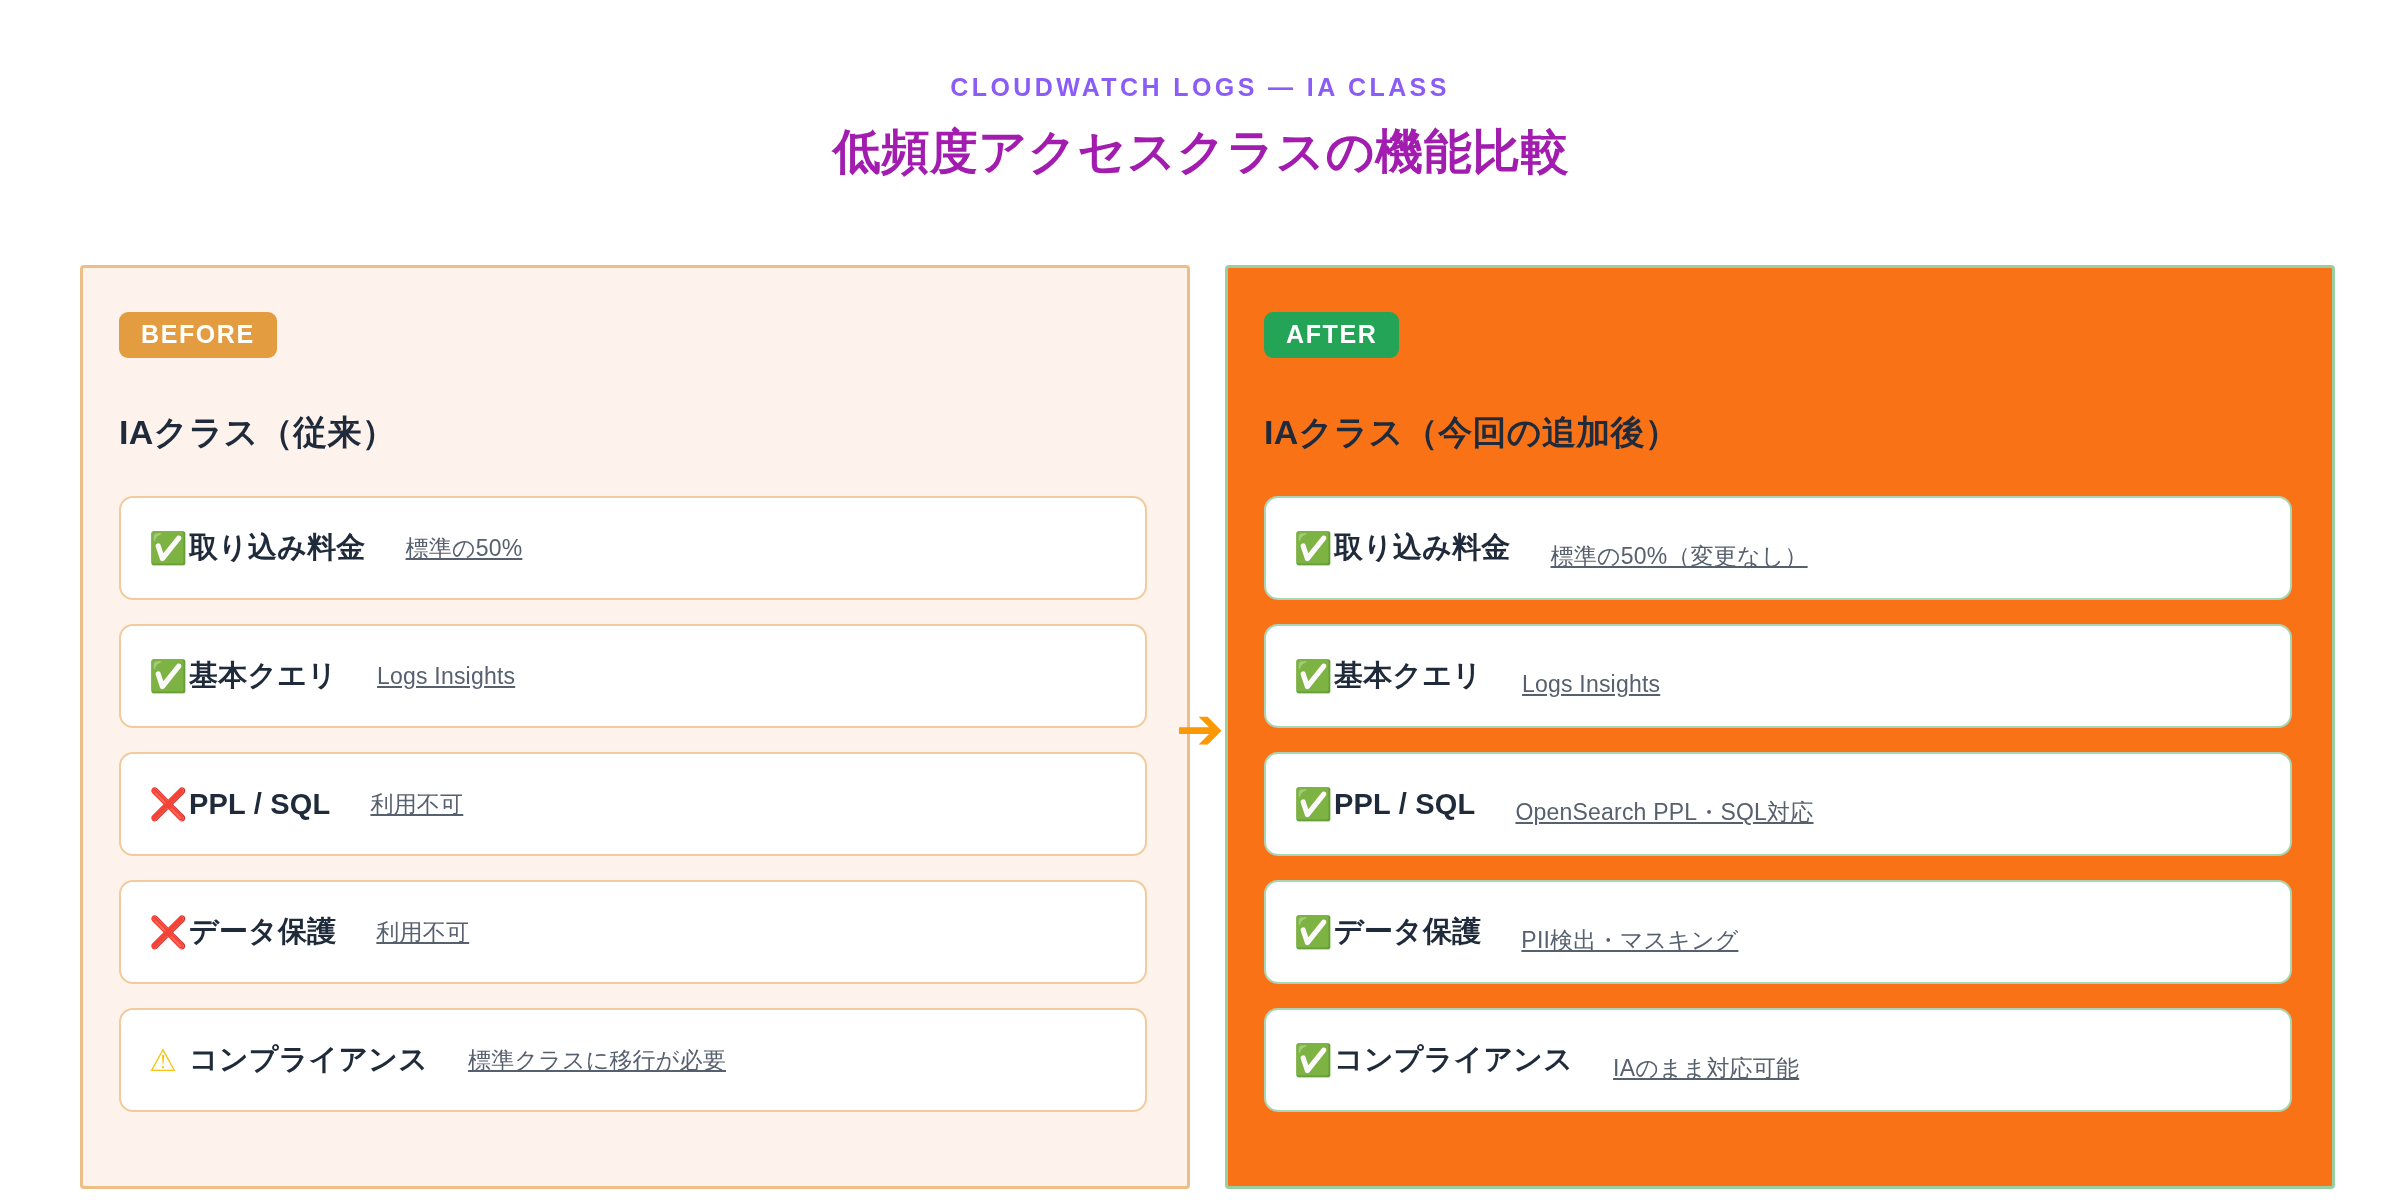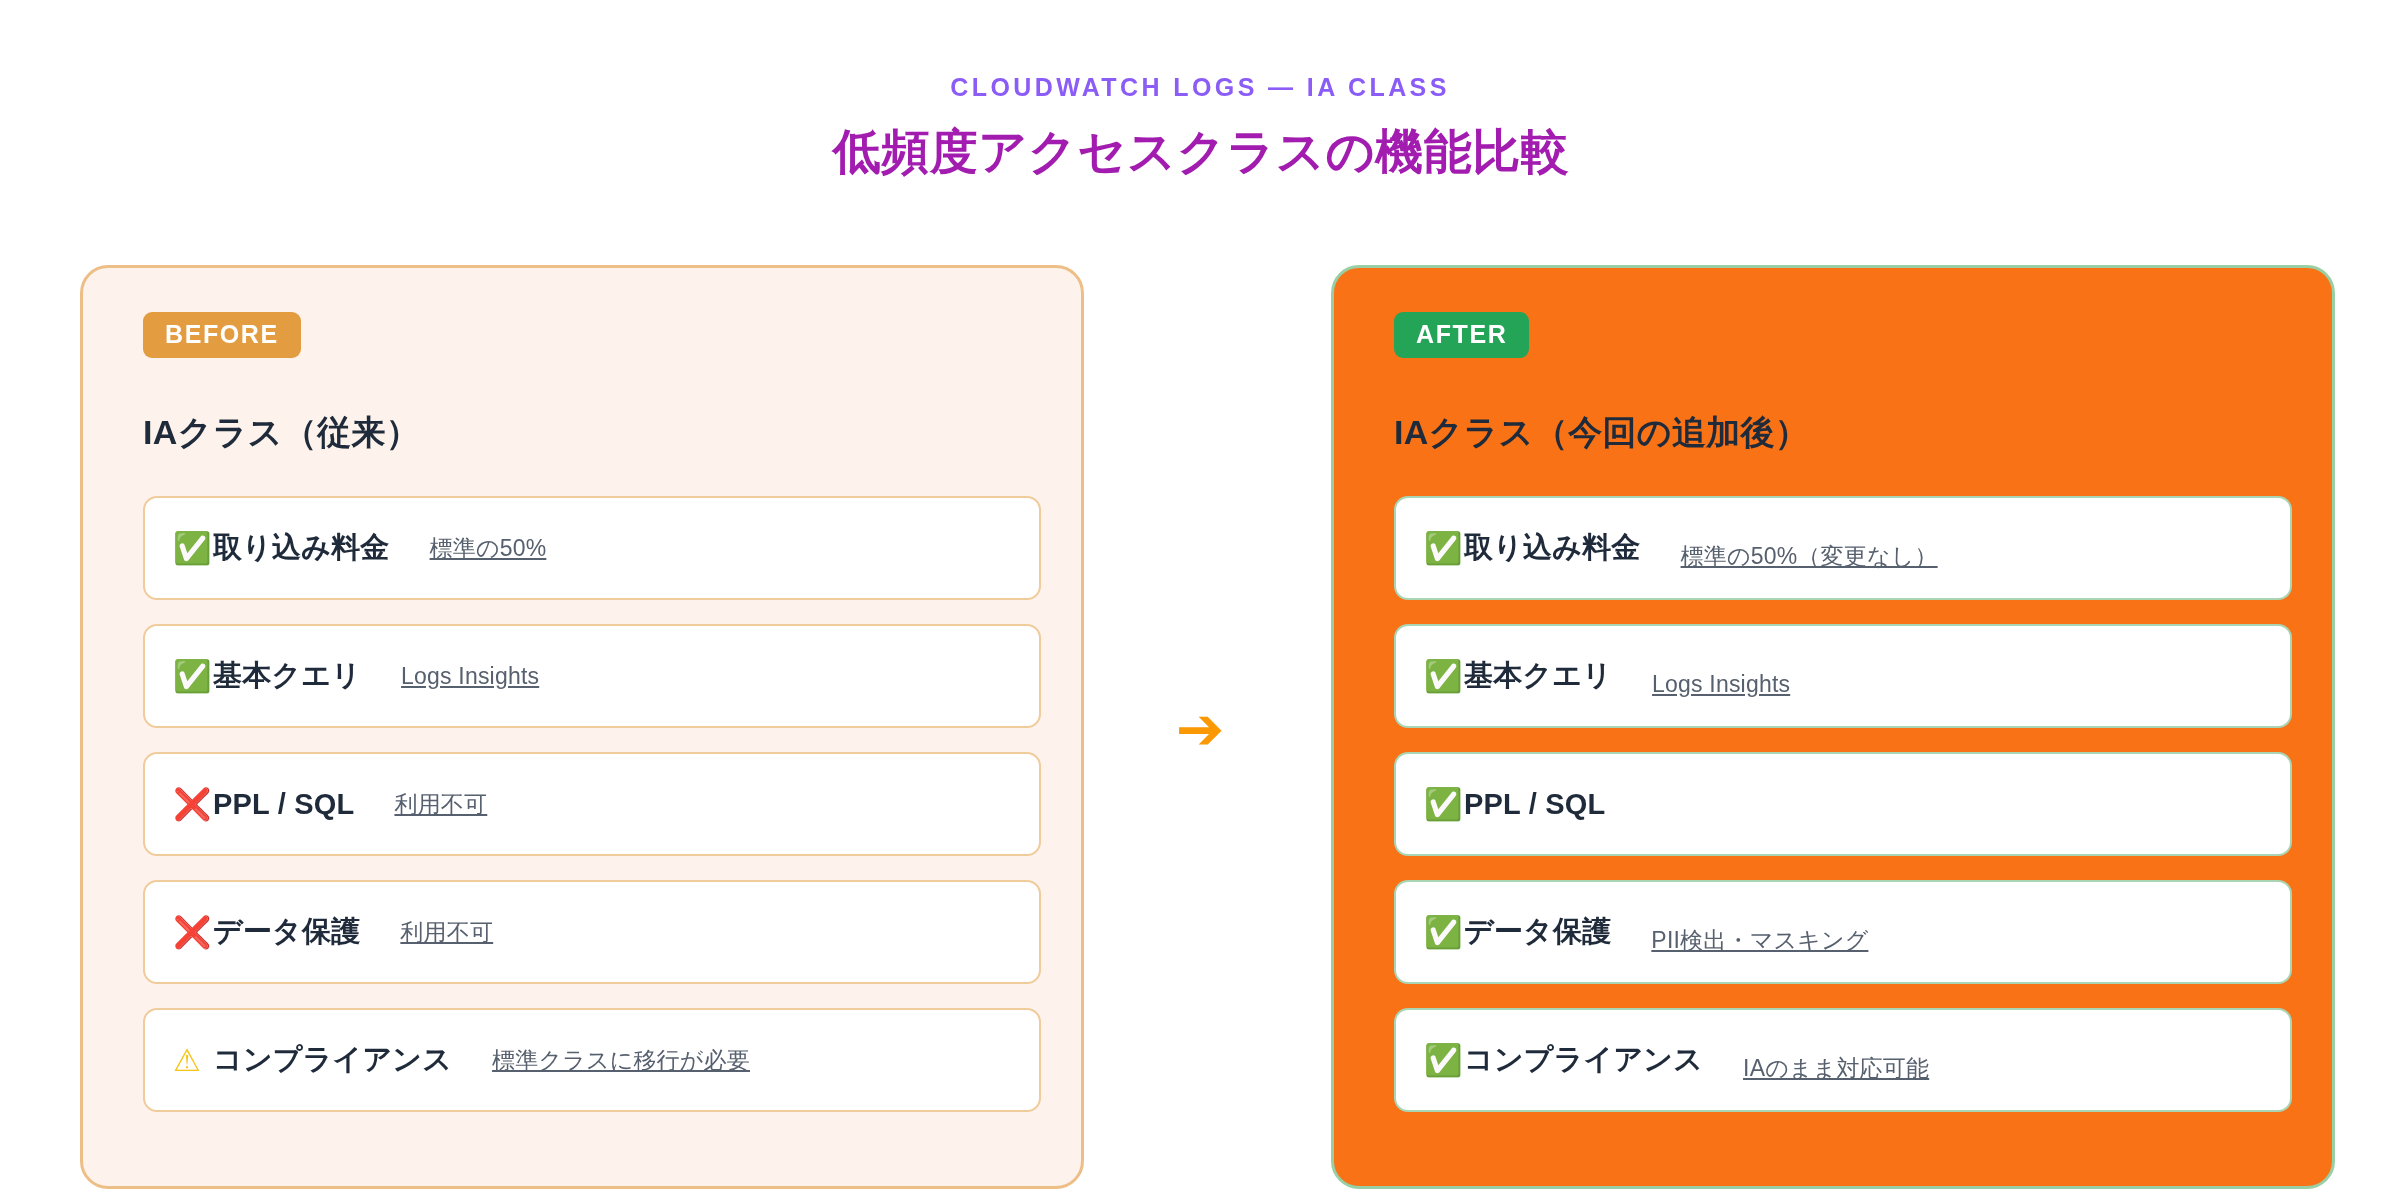--- a/index.html
+++ b/index.html
@@ -50,26 +50,26 @@
     position: absolute;
     top: 265px;
     left: 80px;
     width: 2255px;
     display: flex;
     align-items: flex-start;
     justify-content: space-between;
   }
 
   .card {
-    width: 1004px;
+    width: 1110px;
     box-sizing: border-box;
-    border-radius: 28px;
+    border-radius: 4px;
     border-width: 3px;
     border-style: solid;
-    padding: 44px 40px 60px 60px;
+    padding: 44px 40px 60px 36px;
     min-height: 924px;
   }
   .card.before {
     background: #fdf3ec;
     border-color: #edbe86;
   }
   .card.after {
     background: #f97316;
     border-color: #98cfa4;
   }
@@ -226,20 +226,21 @@
 
         <div class="row">
           <span class="row-icon ok">✅</span>
           <span class="row-label">基本クエリ</span>
           <span class="row-value">Logs Insights</span>
         </div>
 
         <div class="row">
           <span class="row-icon ok">✅</span>
           <span class="row-label">PPL / SQL</span>
+          <span class="row-value">OpenSearch PPL・SQL対応</span>
         </div>
 
         <div class="row">
           <span class="row-icon ok">✅</span>
           <span class="row-label">データ保護</span>
           <span class="row-value">PII検出・マスキング</span>
         </div>
 
         <div class="row">
           <span class="row-icon ok">✅</span>

